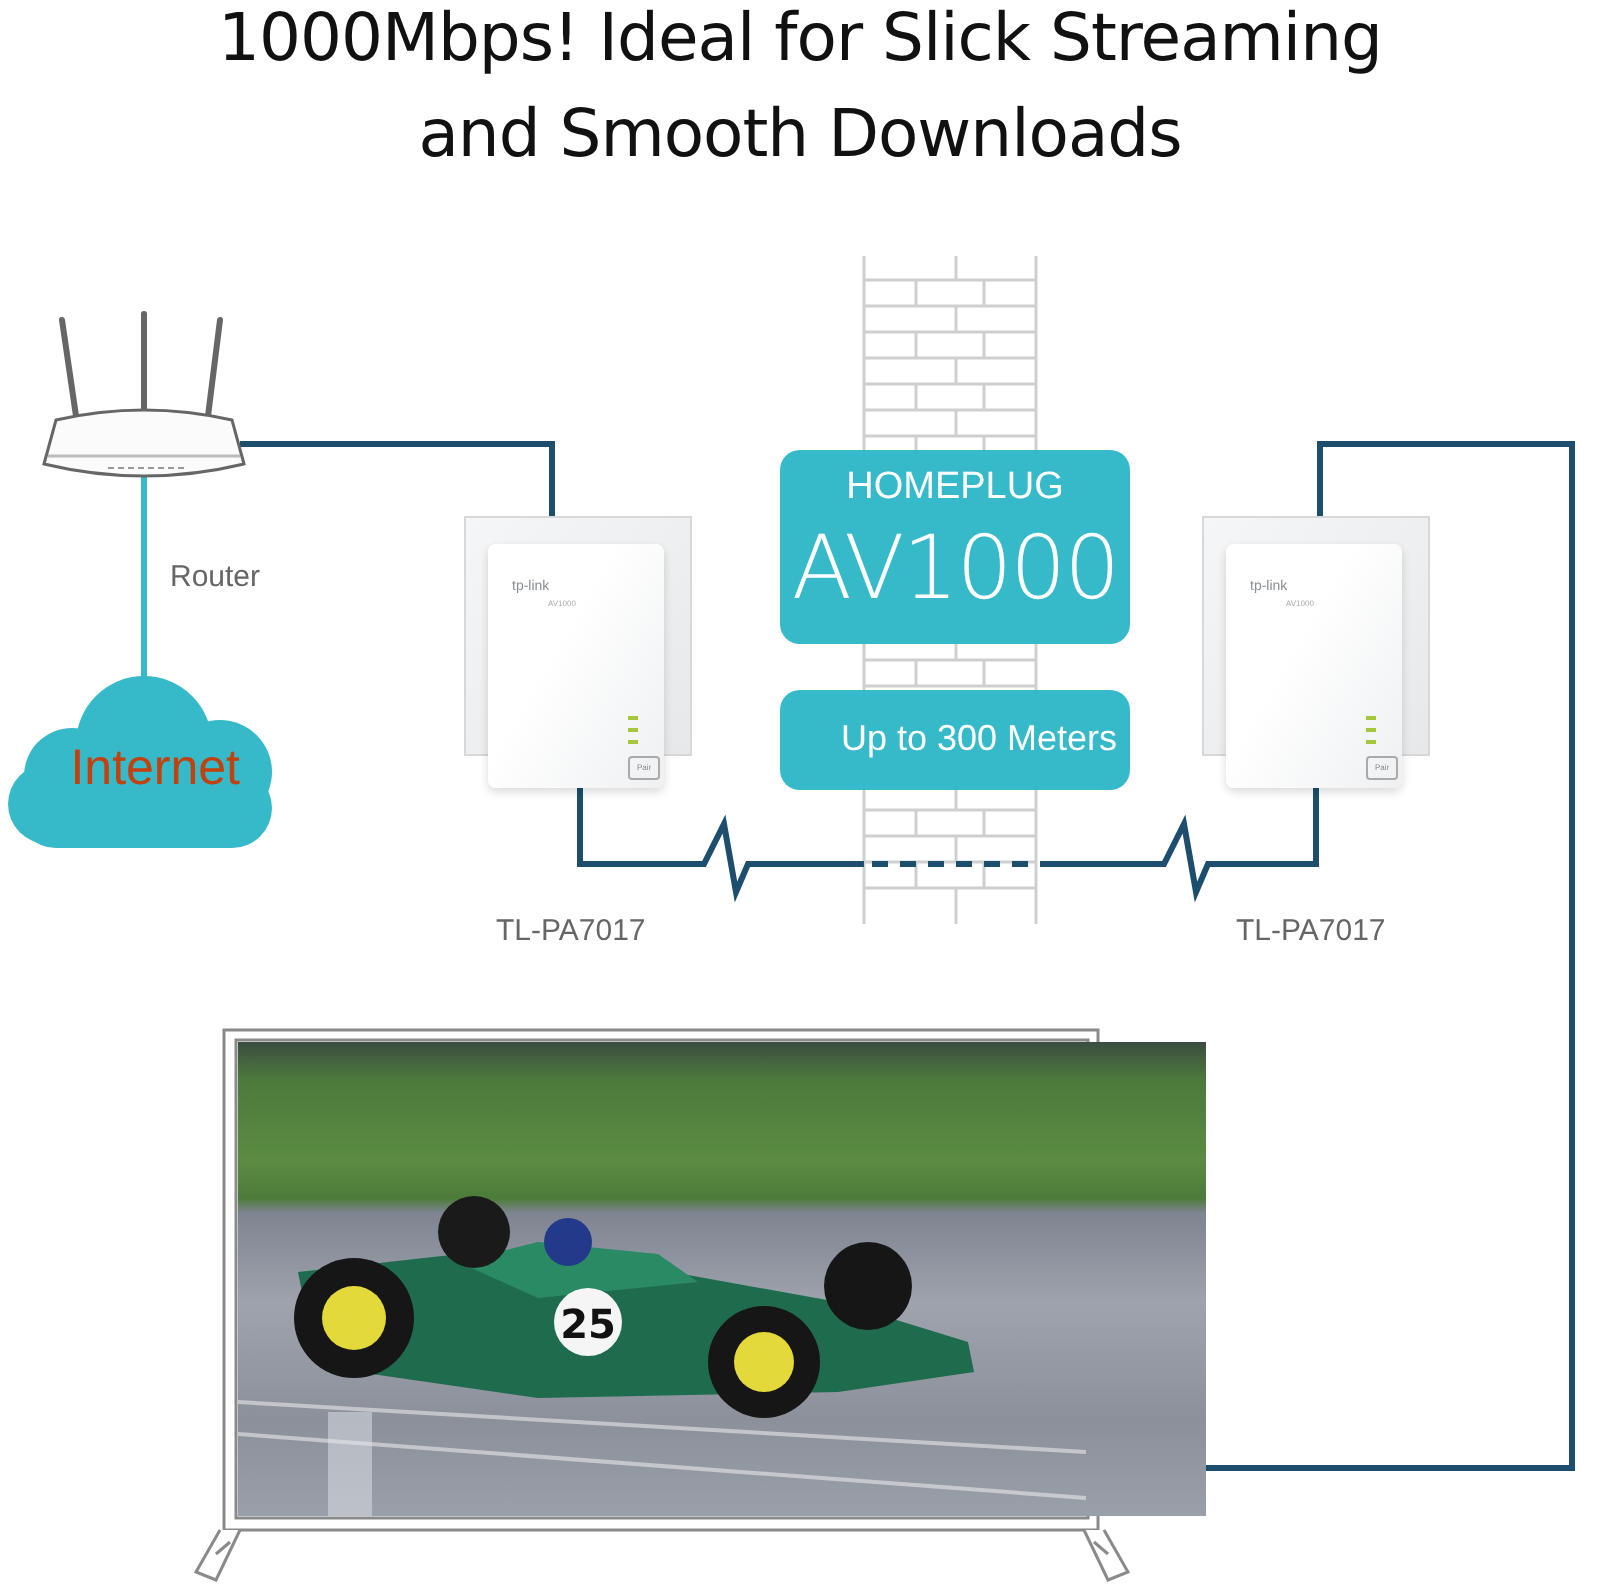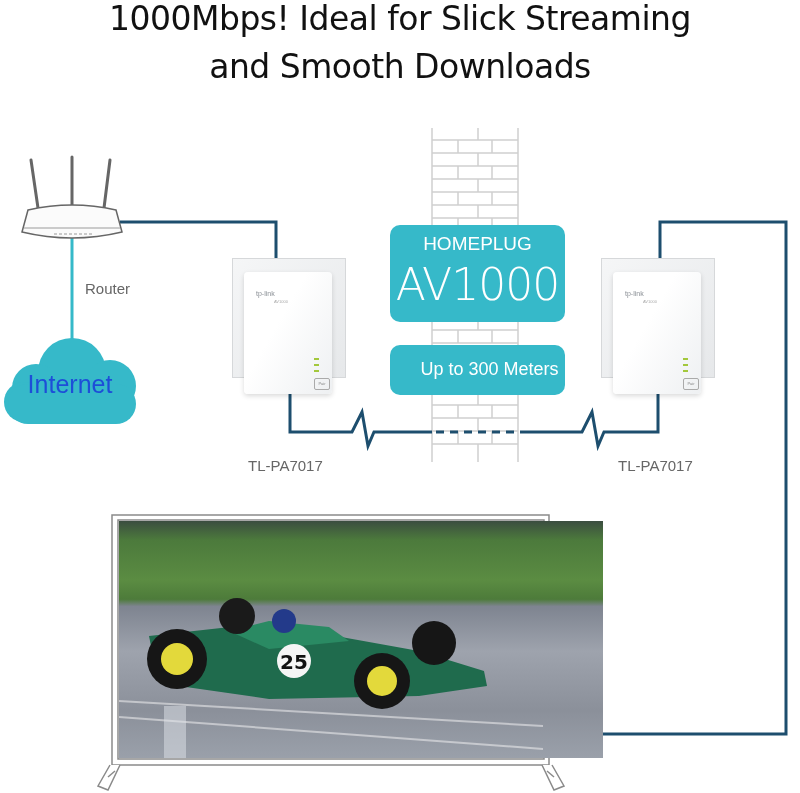--- a/index.html
+++ b/index.html
@@ -6,21 +6,21 @@
   body{width:800px;height:793px;position:relative;overflow:hidden;font-family:"Liberation Sans",sans-serif;}
   .title{position:absolute;left:0;top:0;width:800px;text-align:center;font-family:"DejaVu Sans",sans-serif;font-size:33px;line-height:45px;color:#111;letter-spacing:-0.5px;}
   .title .l1{position:absolute;top:-4px;left:0;width:800px;}
   .title .l2{position:absolute;top:44px;left:0;width:800px;}
   svg.main{position:absolute;left:0;top:0;}
   .lbl{position:absolute;color:#666;font-size:15px;}
   .box{position:absolute;background:#36b9c9;border-radius:10px;color:#fff;text-align:center;}
   .hp-small{position:absolute;left:0;width:100%;top:8px;font-size:19px;}
   .hp-big{position:absolute;left:0;width:100%;top:34px;font-size:44px;font-family:"DejaVu Sans",sans-serif;font-weight:300;letter-spacing:-1px;}
   .meters{position:absolute;left:12px;width:100%;top:14px;font-size:18px;}
-  .cloud-text{position:absolute;left:20px;top:370px;width:100px;text-align:center;color:#1d4ed8;font-size:25px;}
+  .cloud-text{position:absolute;left:20px;top:370px;width:100px;text-align:right;color:#c2410c;font-size:25px;}
   .adapter{position:absolute;}
   .adapter .back{position:absolute;left:0;top:0;width:112px;height:118px;background:linear-gradient(135deg,#f5f6f7,#e6e8ea);border:1px solid #d6d8da;}
   .adapter .front{position:absolute;left:12px;top:14px;width:88px;height:122px;background:linear-gradient(120deg,#ffffff 40%,#eef0f2);border-radius:4px;box-shadow:0 2px 5px rgba(0,0,0,0.15);}
   .adapter .brand{position:absolute;left:12px;top:18px;font-size:7px;color:#8a8f95;}
   .adapter .model{position:absolute;left:30px;top:27px;font-size:4px;color:#aaa;}
   .adapter .led{position:absolute;width:5px;height:2px;background:#a3c83c;}
   .adapter .pair{position:absolute;left:70px;top:106px;width:14px;height:10px;border:1px solid #aaa;border-radius:2px;font-size:4px;color:#888;text-align:center;line-height:10px;}
   .tv-screen{position:absolute;left:119px;top:521px;width:484px;height:237px;overflow:hidden;
     background:linear-gradient(180deg,#3b4d40 0%,#4c7a3c 8%,#5b8c42 25%,#4d7b3a 33%,#7e8490 36%,#9ea3ad 55%,#8b909a 80%,#9aa0aa 100%);}
 </style>

